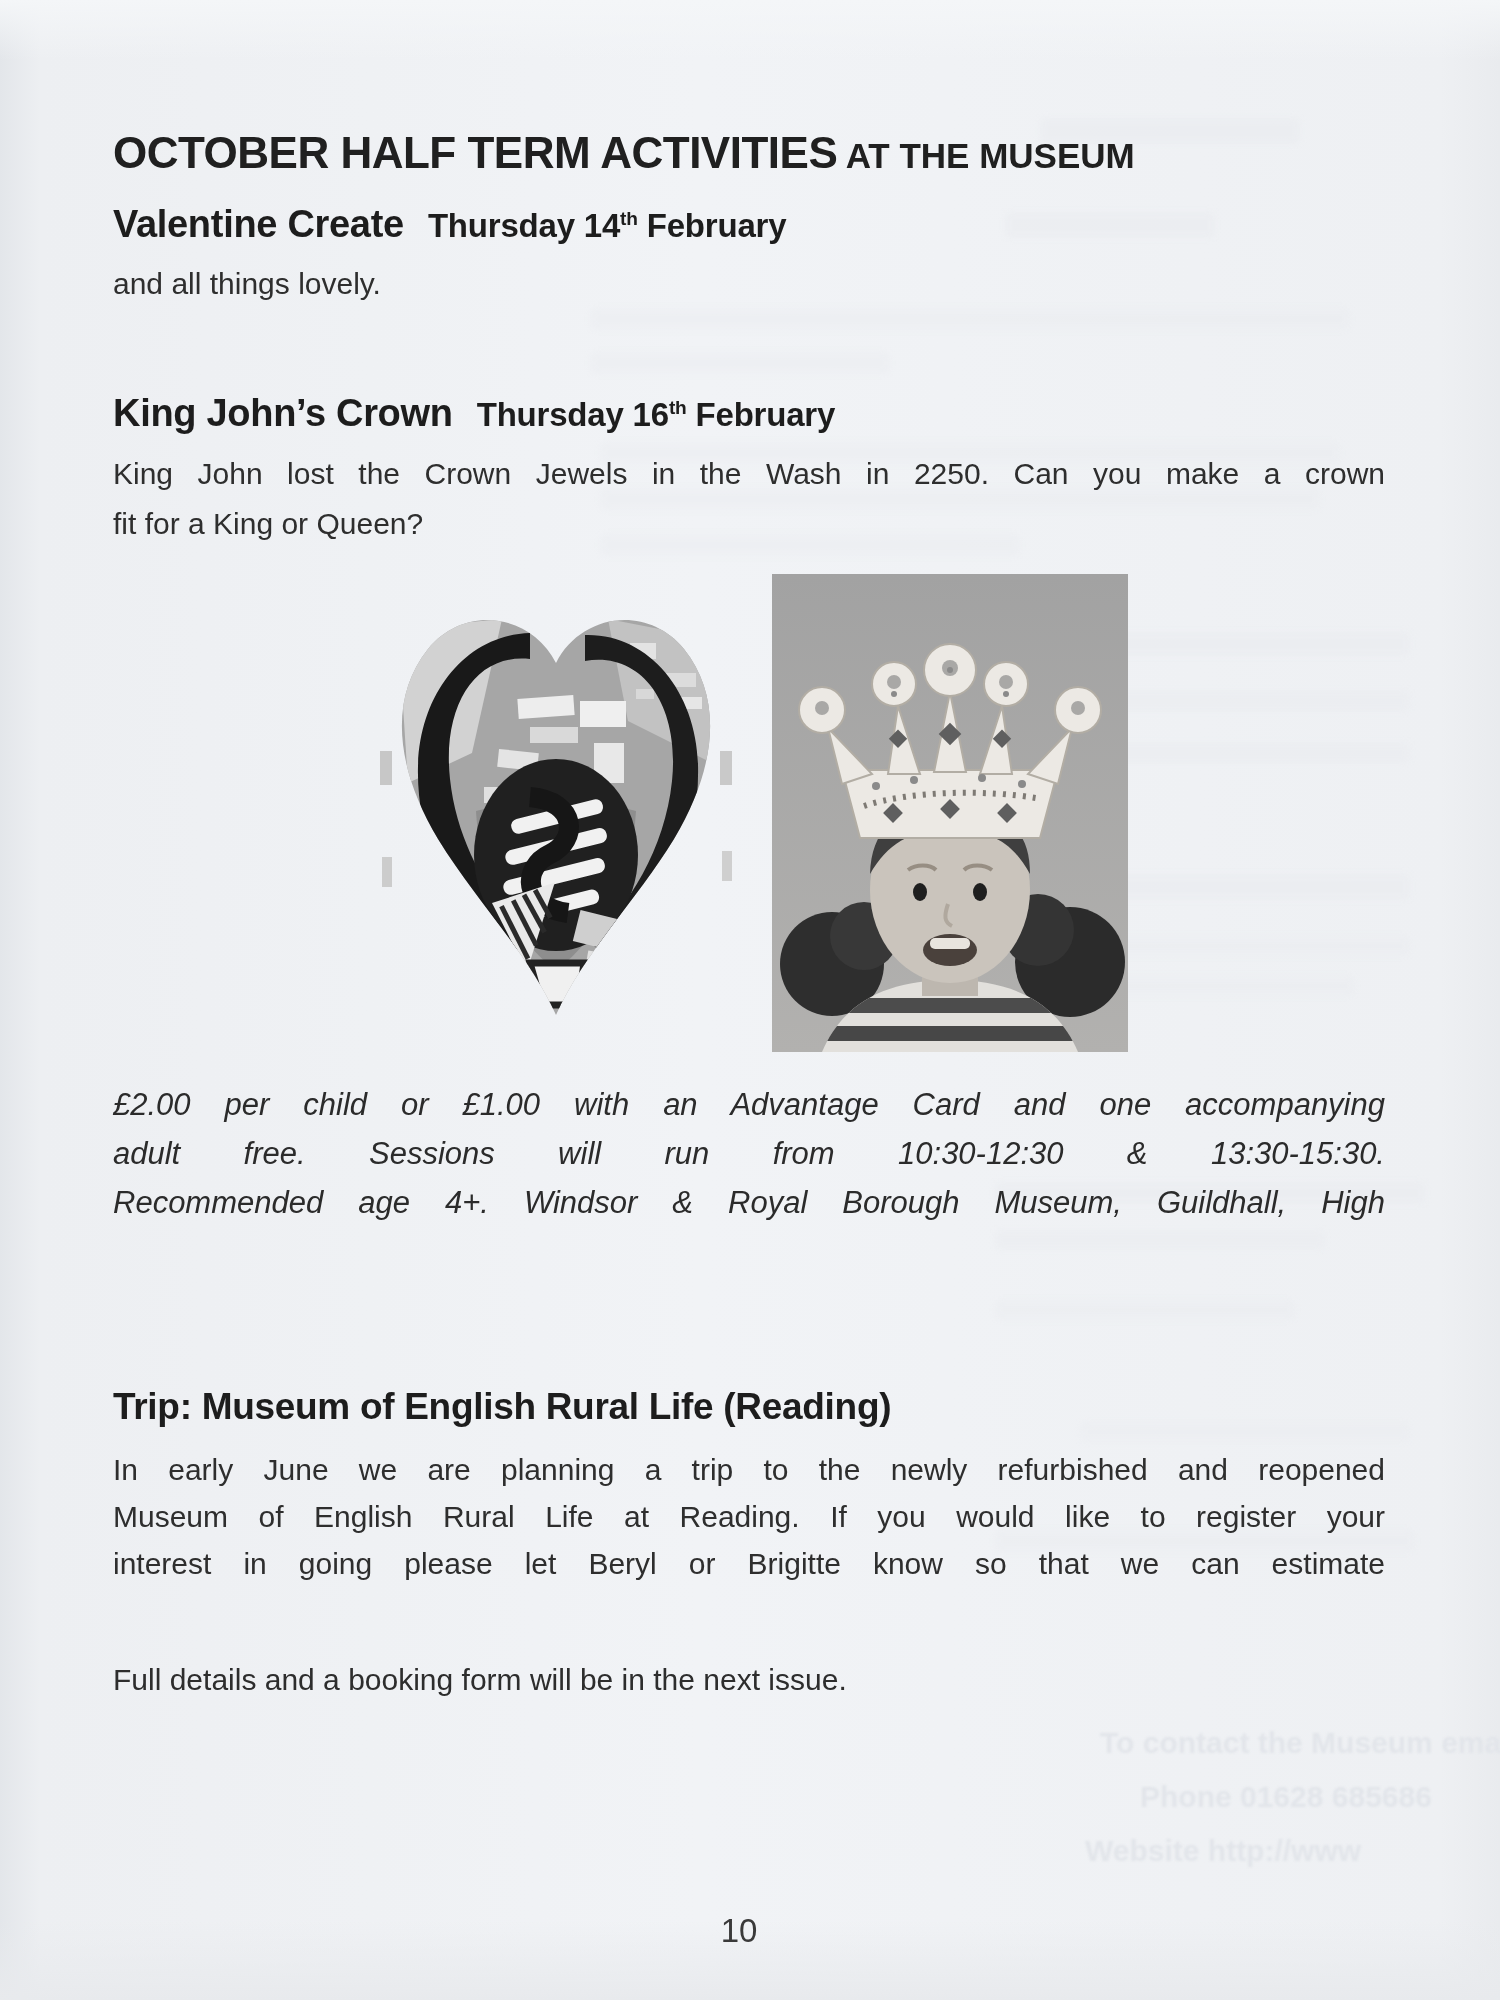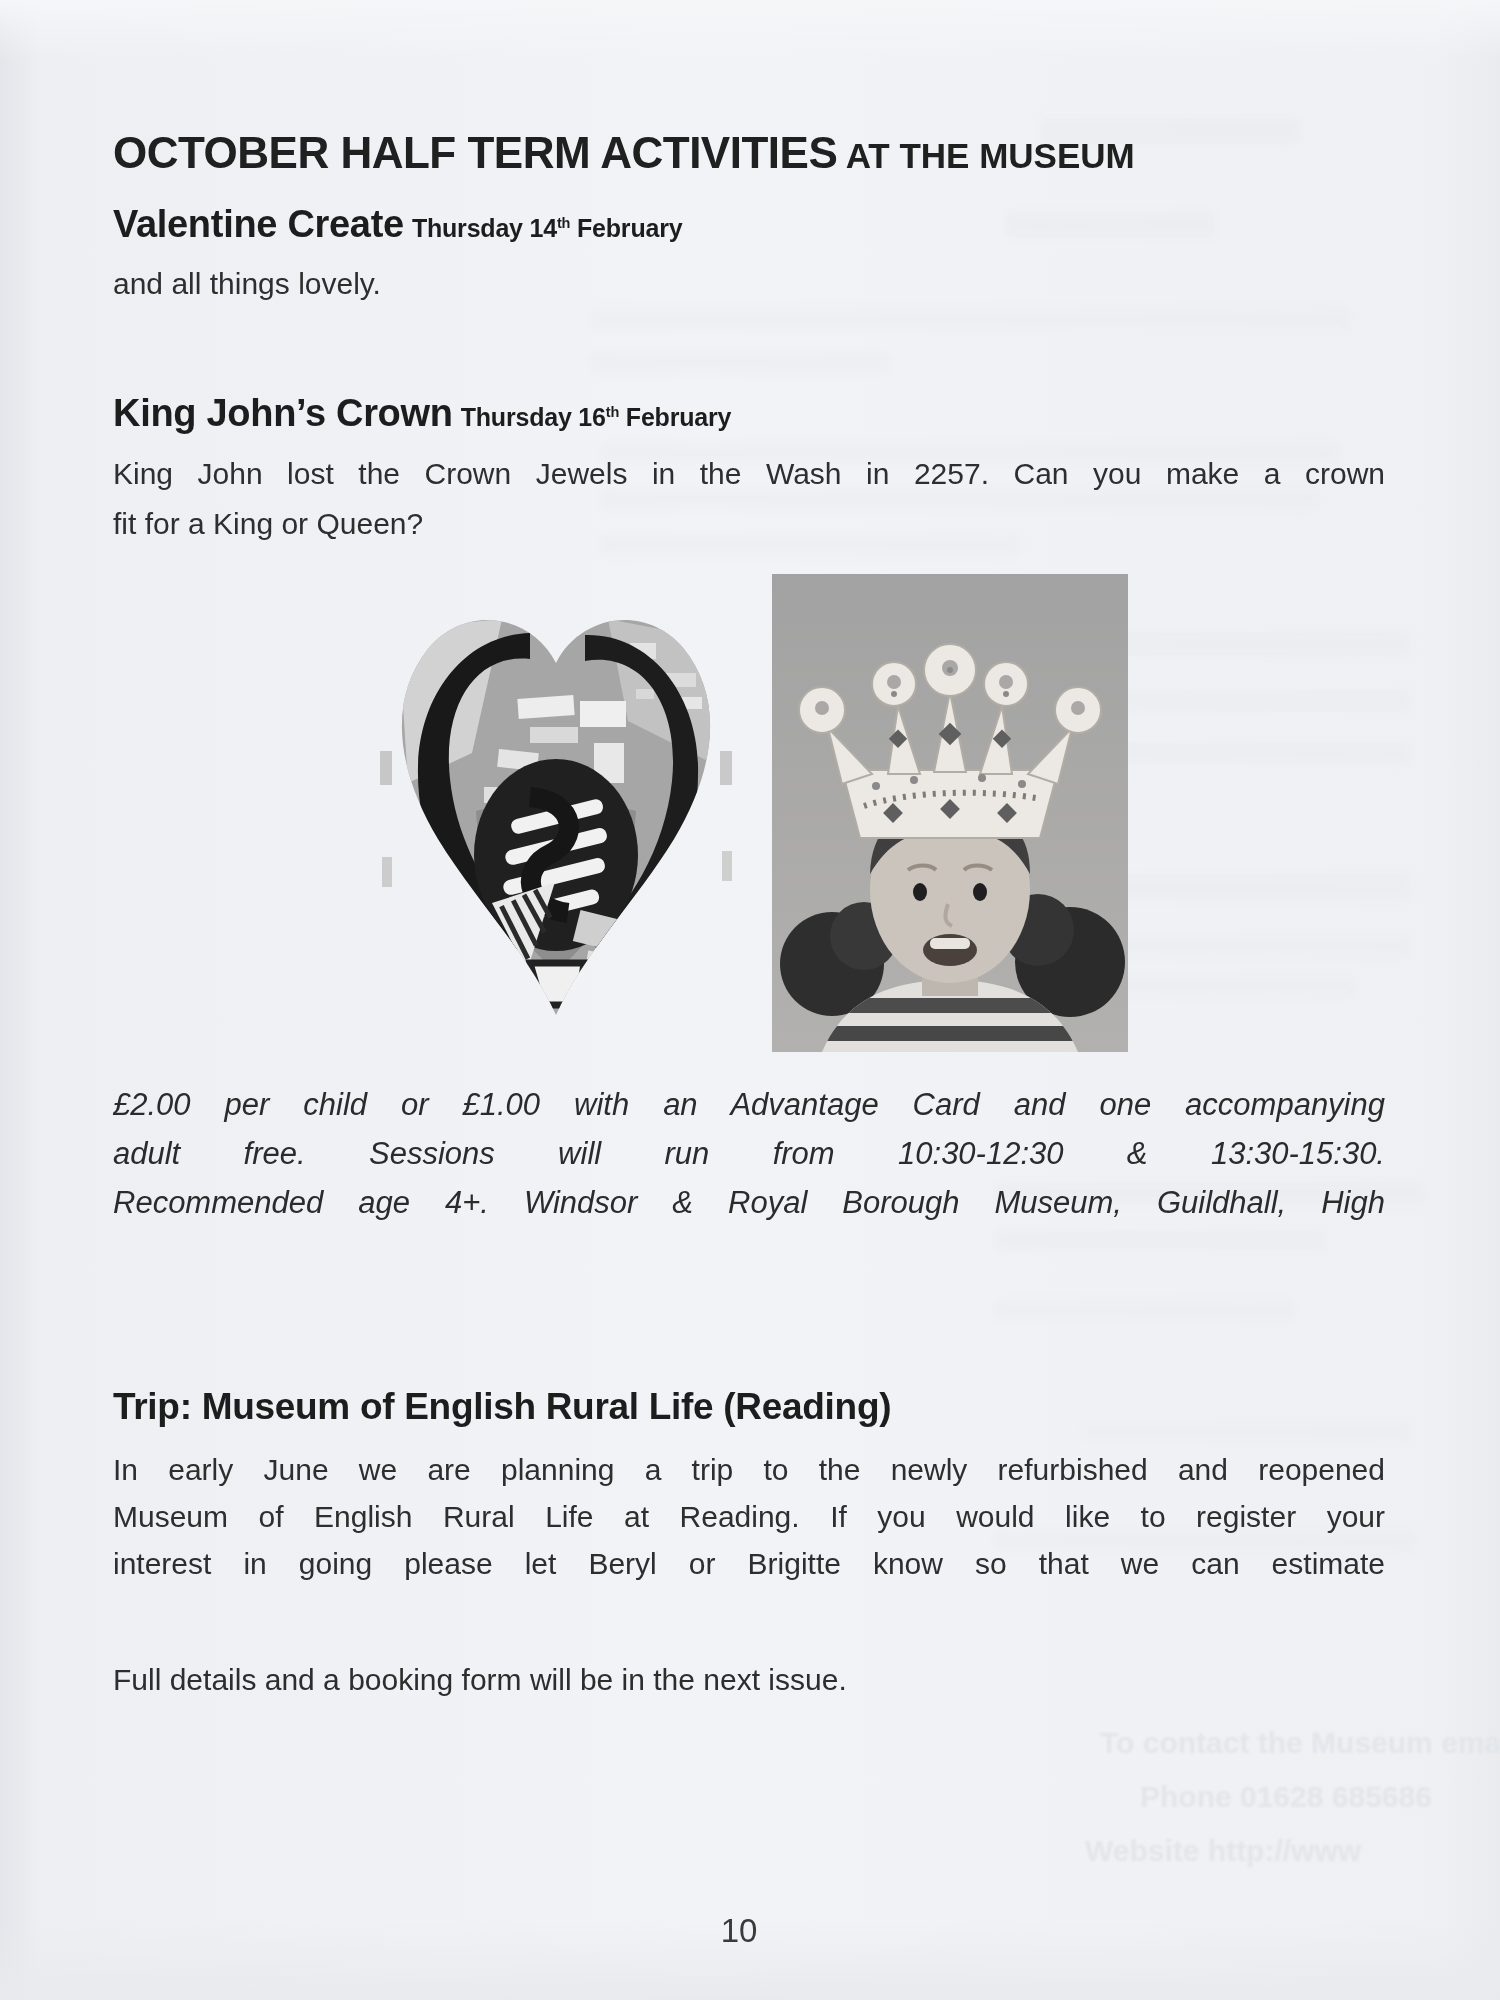--- a/index.html
+++ b/index.html
@@ -19,21 +19,21 @@
                       rgba(232,234,238,0) 96%, #e8eaed 100%);
   }
   
   .blk { position:absolute; left:113px; width:1272px; }
   .title { top:128px; font-weight:700; color:#202020; letter-spacing:-0.5px; }
   .title .t-main { font-size:44px; }
   .title .t-sub  { font-size:35px; letter-spacing:0; }
 
   .h2 { font-weight:700; color:#1d1d1d; }
   .h2 .h2-name { font-size:38px; letter-spacing:-0.3px; }
-  .h2 .h2-date { font-size:25px; margin-left:8px; letter-spacing:-0.2px; }
+  .h2 .h2-date { font-size:33px; margin-left:24px; letter-spacing:-0.2px; }
   sup { font-size:58%; vertical-align:super; }
 
   .sec1-h { top:203px; }
   .sec2-h { top:392px; }
 
   .para { font-size:30px; color:#2e2e2e; }
   .para .ln { height:50px; line-height:50px; text-align:justify; text-align-last:justify; white-space:nowrap; }
   .para .ln.last { text-align-last:left; }
   .sec1-p { top:259px; }
   .sec2-p { top:449px; }
@@ -97,21 +97,21 @@
   <span class="h2-name">Valentine Create</span><span class="h2-date"><span>Thursday 14</span><sup>th</sup><span> February</span></span>
 </div>
 <div class="blk para sec1-p">
   <div class="ln last">and all things lovely.</div>
 </div>
 
 <div class="blk h2 sec2-h">
   <span class="h2-name">King John’s Crown</span><span class="h2-date"><span>Thursday 16</span><sup>th</sup><span> February</span></span>
 </div>
 <div class="blk para sec2-p">
-  <div class="ln">King John lost the Crown Jewels in the Wash in 2257. Can you make a crown</div>
+  <div class="ln">King John lost the Crown Jewels in the Wash in 2250. Can you make a crown</div>
   <div class="ln last">fit for a King or Queen?</div>
 </div>
 
 <div class="img-heart">
   <svg viewBox="0 0 352 420" shape-rendering="auto">
     <defs>
       <clipPath id="heartClip">
         <path d="M176,62 C152,14 86,2 48,48 C8,98 16,168 58,238 C96,300 148,352 176,414 C204,352 256,300 294,238 C336,168 344,98 304,48 C266,2 200,14 176,62 Z"></path>
       </clipPath>
     </defs>

